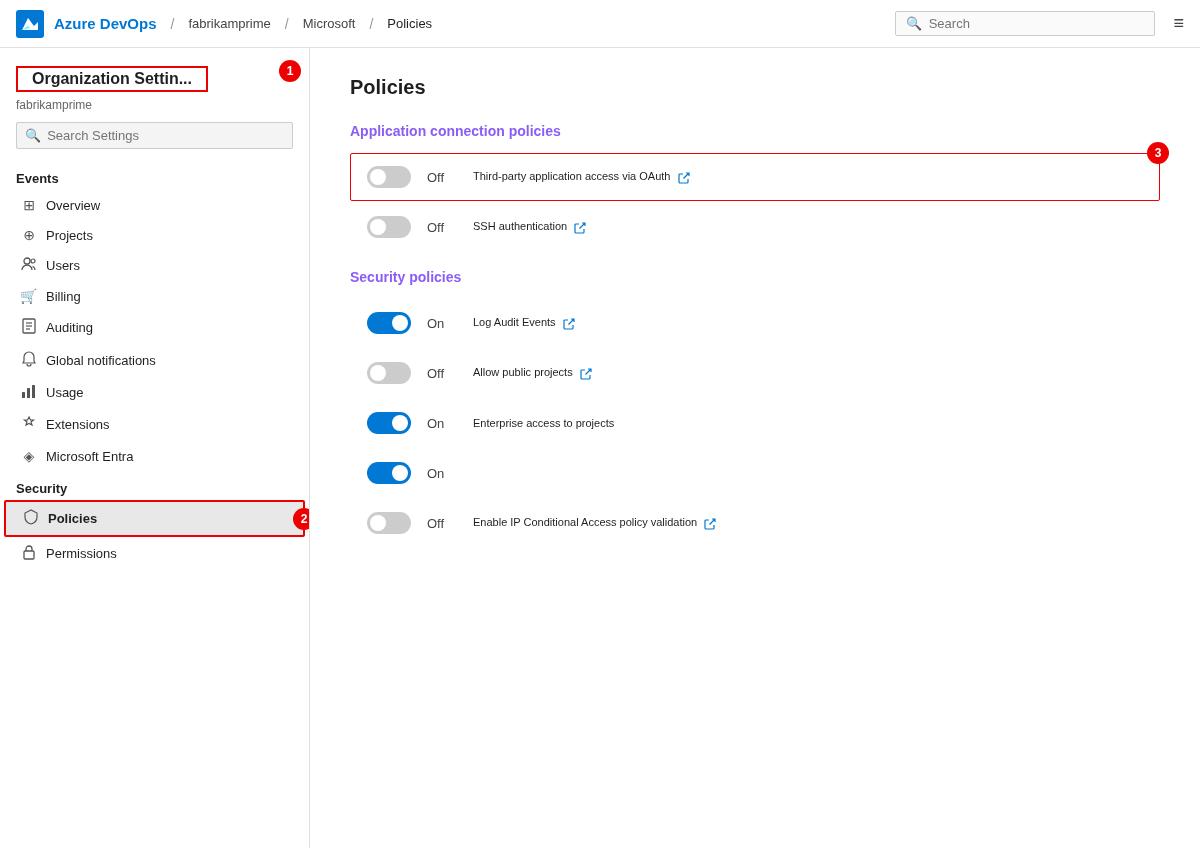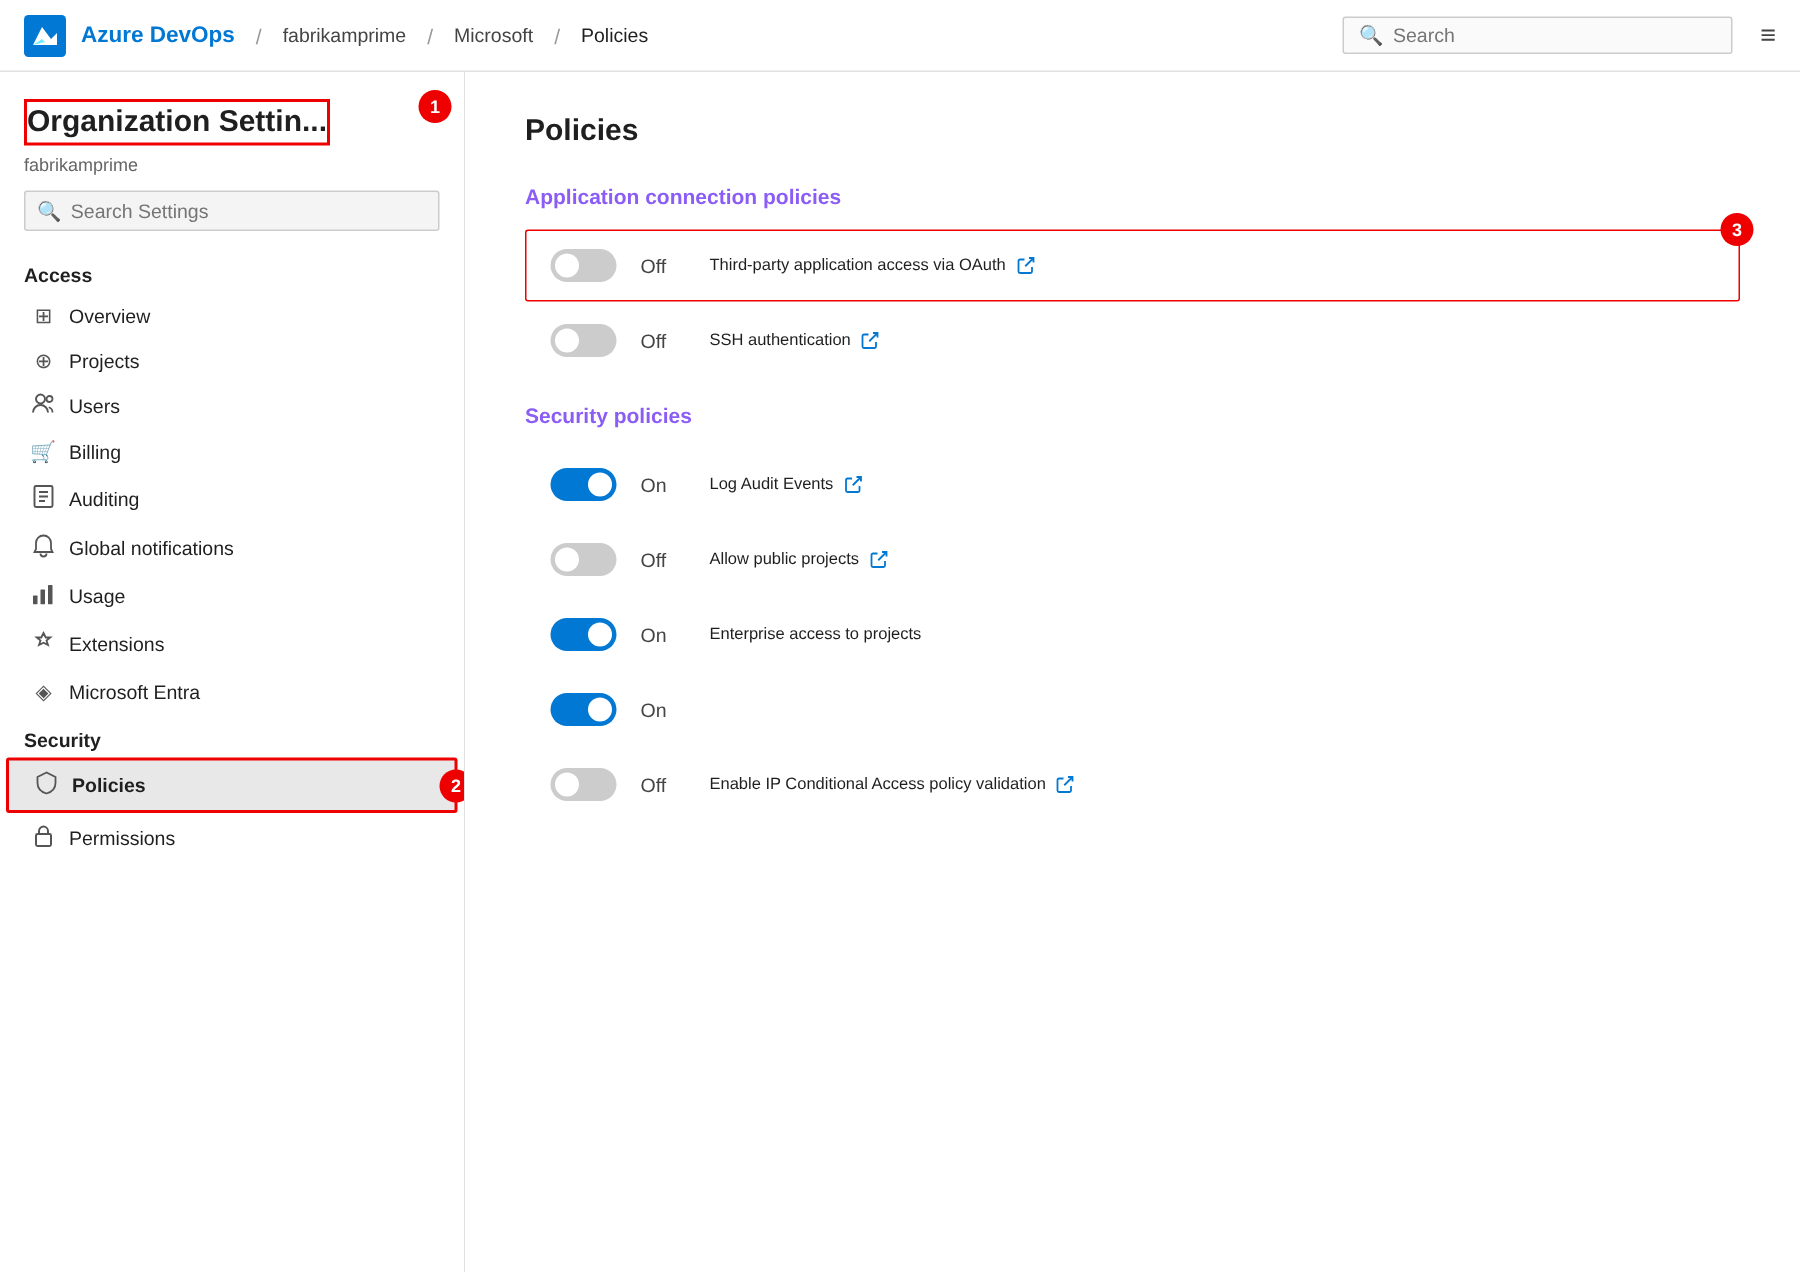--- a/index.html
+++ b/index.html
@@ -35,22 +35,22 @@
     .sidebar {
       width: 310px; min-width: 310px; border-right: 1px solid #e0e0e0;
       display: flex; flex-direction: column; overflow-y: auto; flex-shrink: 0;
       background: #fff;
     }
     .sidebar-header {
       padding: 18px 16px 4px 16px;
       position: relative;
     }
     .sidebar-title {
-      font-size: 20px; font-weight: 700; color: #1f1f1f;
-      border: 2px solid #e00; display: inline-block; padding: 2px 0;
+      font-size: 16px; font-weight: 700; color: #1f1f1f;
+      border: 2px solid #e00; display: inline-block; padding: 2px 14px;
     }
     .badge-1 {
       position: absolute; top: 12px; right: 8px;
       background: #e00; color: #fff; border-radius: 50%;
       width: 22px; height: 22px; display: flex; align-items: center;
       justify-content: center; font-size: 12px; font-weight: 700;
     }
     .sidebar-org { font-size: 12px; color: #666; padding: 2px 16px 10px; }
     .sidebar-search {
       margin: 0 16px 12px; display: flex; align-items: center;
@@ -159,21 +159,21 @@
     <div class="sidebar-header">
       <span class="sidebar-title">Organization Settin...</span>
       <span class="badge-1">1</span>
     </div>
     <div class="sidebar-org">fabrikamprime</div>
     <div class="sidebar-search">
       <span class="search-icon-char">🔍</span>
       <input type="text" placeholder="Search Settings" style="">
     </div>
 
-    <div class="sidebar-section-label">Access</div>
+    <div class="sidebar-section-label">Events</div>
 
     <div class="sidebar-item">
       <span class="sidebar-item-icon">⊞</span>
       <span>Overview</span>
     </div>
     <div class="sidebar-item">
       <span class="sidebar-item-icon">⊕</span>
       <span>Projects</span>
     </div>
     <div class="sidebar-item">

